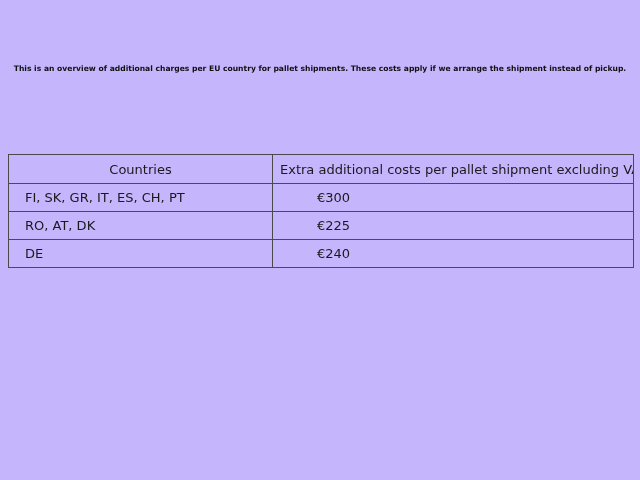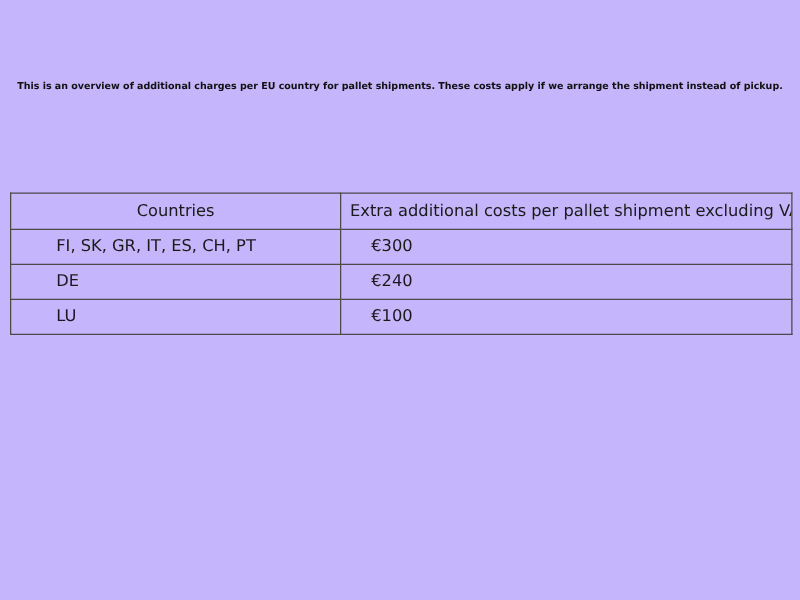--- a/index.html
+++ b/index.html
@@ -57,25 +57,25 @@
   col.col-costs     { width: 361px; }
   th.h-countries {
     text-align: center;
   }
   th.h-costs {
     text-align: left;
     padding-left: 7px;
   }
   td.c-countries {
     text-align: left;
-    padding-left: 36px;
+    padding-left: 16px;
   }
   td.c-cost {
     text-align: left;
-    padding-left: 24px;
+    padding-left: 44px;
   }
 </style>
 </head>
 <body>
 
 <div class="page">
 
   <div class="description">This is an overview of additional charges per EU country for pallet shipments. These costs apply if we arrange the shipment instead of pickup.</div>
 
   <table class="charges">
@@ -88,23 +88,23 @@
         <th class="h-countries">Countries</th>
         <th class="h-costs">Extra additional costs per pallet shipment excluding VAT</th>
       </tr>
     </thead>
     <tbody>
       <tr>
         <td class="c-countries">FI, SK, GR, IT, ES, CH, PT</td>
         <td class="c-cost">€300</td>
       </tr>
       <tr>
+        <td class="c-countries">RO, AT, DK</td>
+        <td class="c-cost">€225</td>
+      </tr>
+      <tr>
         <td class="c-countries">DE</td>
         <td class="c-cost">€240</td>
-      </tr>
-      <tr>
-        <td class="c-countries">LU</td>
-        <td class="c-cost">€100</td>
       </tr>
     </tbody>
   </table>
 
 </div>
 
 </body></html>

